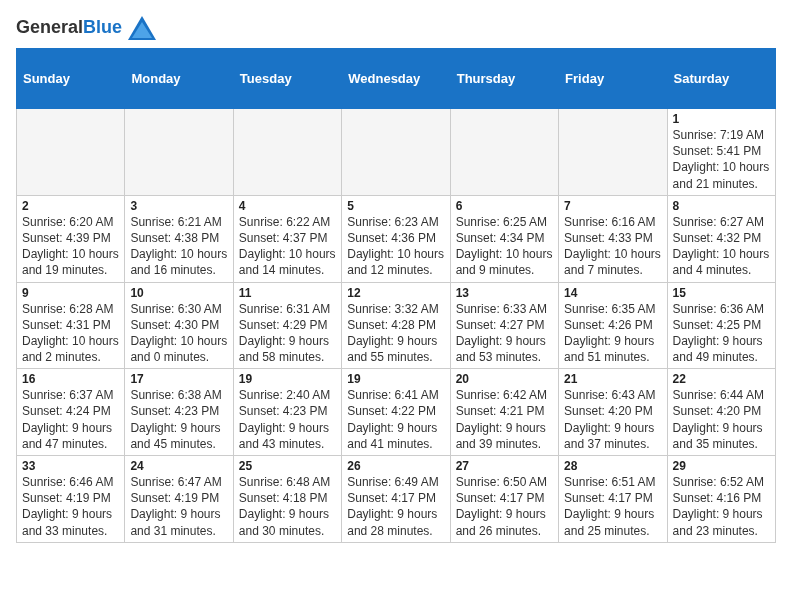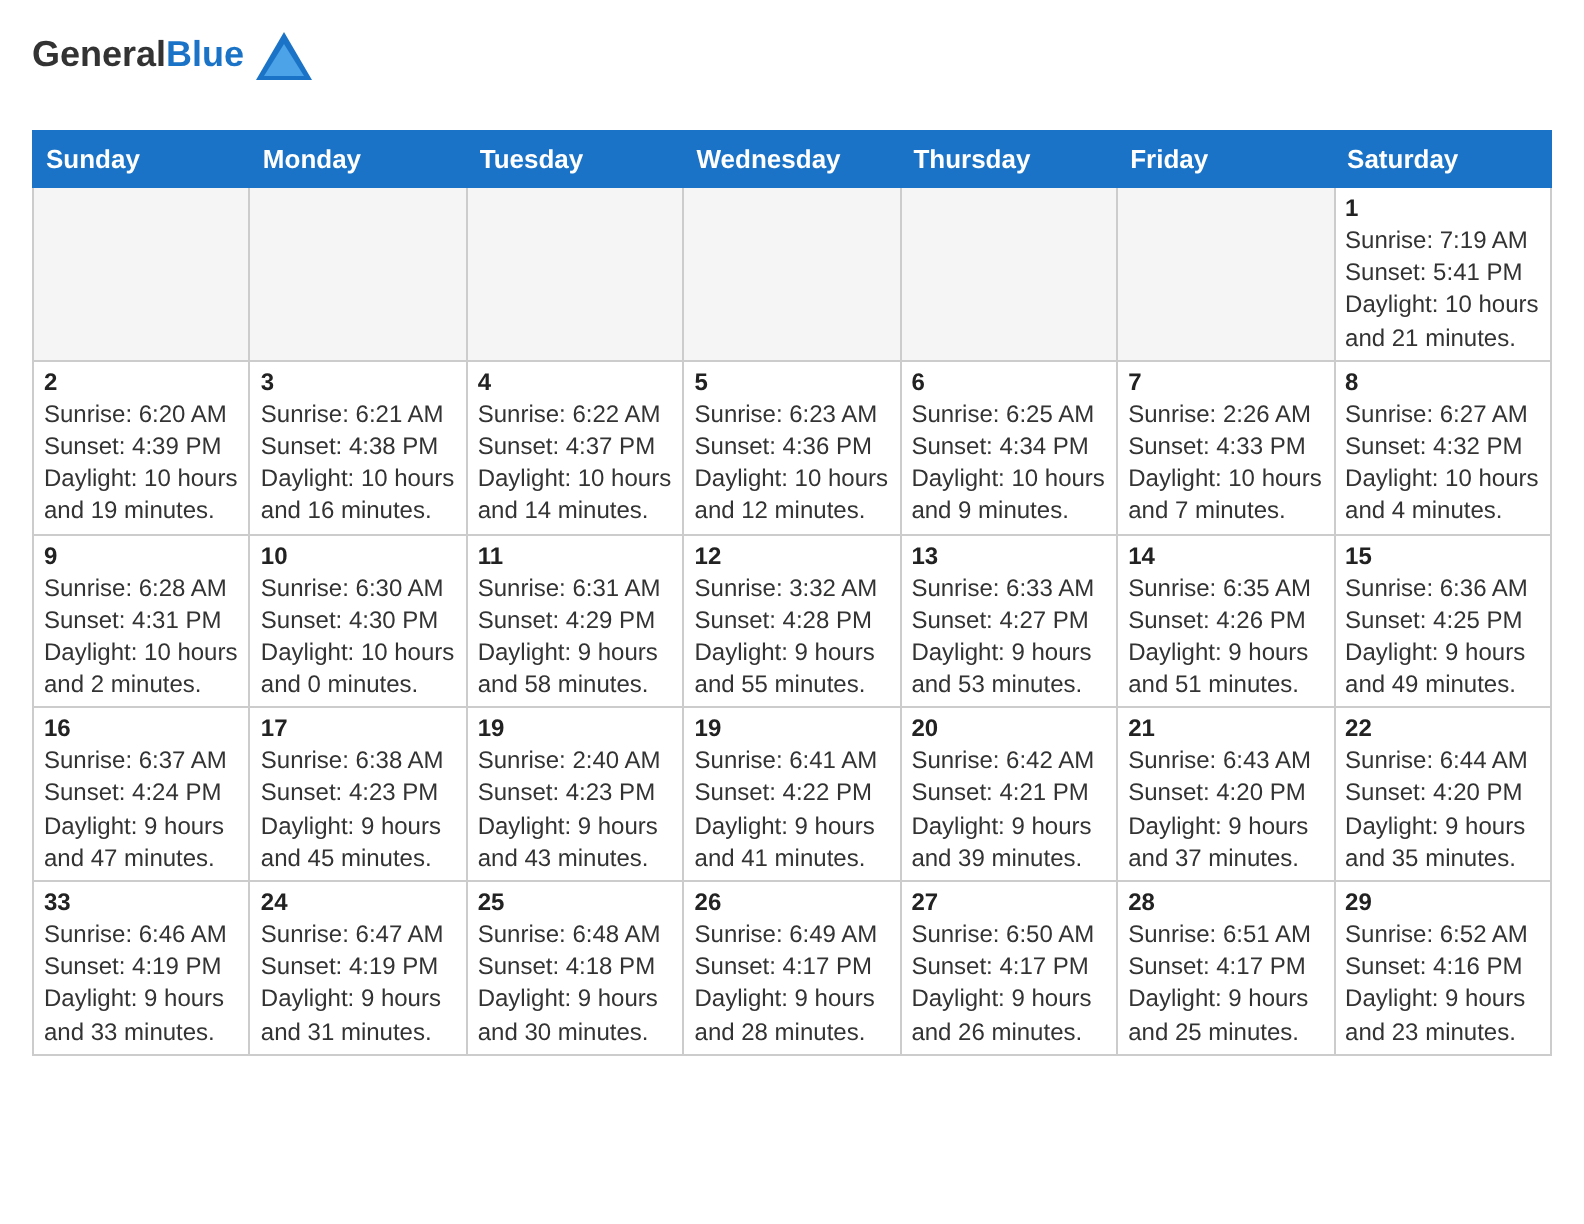--- a/index.html
+++ b/index.html
@@ -13,21 +13,21 @@
     .page {
       width: 792px;
       min-height: 612px;
       background: #fff;
       padding: 10px 16px 10px 16px;
     }
     .header {
       display: flex;
       align-items: center;
       justify-content: space-between;
-      margin-bottom: 23px;
+      margin-bottom: 6px;
     }
     .logo {
       display: flex;
       align-items: center;
       margin-top: 4px;
     }
     .logo-icon {
       width: 32px;
       height: 28px;
       margin-left: 4px;
@@ -51,21 +51,21 @@
       border-collapse: collapse;
       border: 1px solid #bbb;
       table-layout: fixed;
     }
     .calendar-table th {
       background: #1a73c6;
       color: #fff;
       font-size: 13px;
       font-weight: bold;
       text-align: left;
-      padding: 6px 6px;
+      padding: 22px 6px;
       border: 1px solid #1a73c6;
     }
     .calendar-table td {
       vertical-align: top;
       border: 1px solid #ccc;
       padding: 3px 5px;
       font-size: 9.5px;
       color: #222;
       background: #fff;
       height: 70px;
@@ -161,21 +161,21 @@
 Daylight: 10 hours and 12 minutes.</div>
           </td>
           <td>
             <span class="day-number">6</span>
             <div class="day-info">Sunrise: 6:25 AM
 Sunset: 4:34 PM
 Daylight: 10 hours and 9 minutes.</div>
           </td>
           <td>
             <span class="day-number">7</span>
-            <div class="day-info">Sunrise: 2:26 AM
+            <div class="day-info">Sunrise: 6:16 AM
 Sunset: 4:33 PM
 Daylight: 10 hours and 7 minutes.</div>
           </td>
           <td>
             <span class="day-number">8</span>
             <div class="day-info">Sunrise: 6:27 AM
 Sunset: 4:32 PM
 Daylight: 10 hours and 4 minutes.</div>
           </td>
         </tr>

